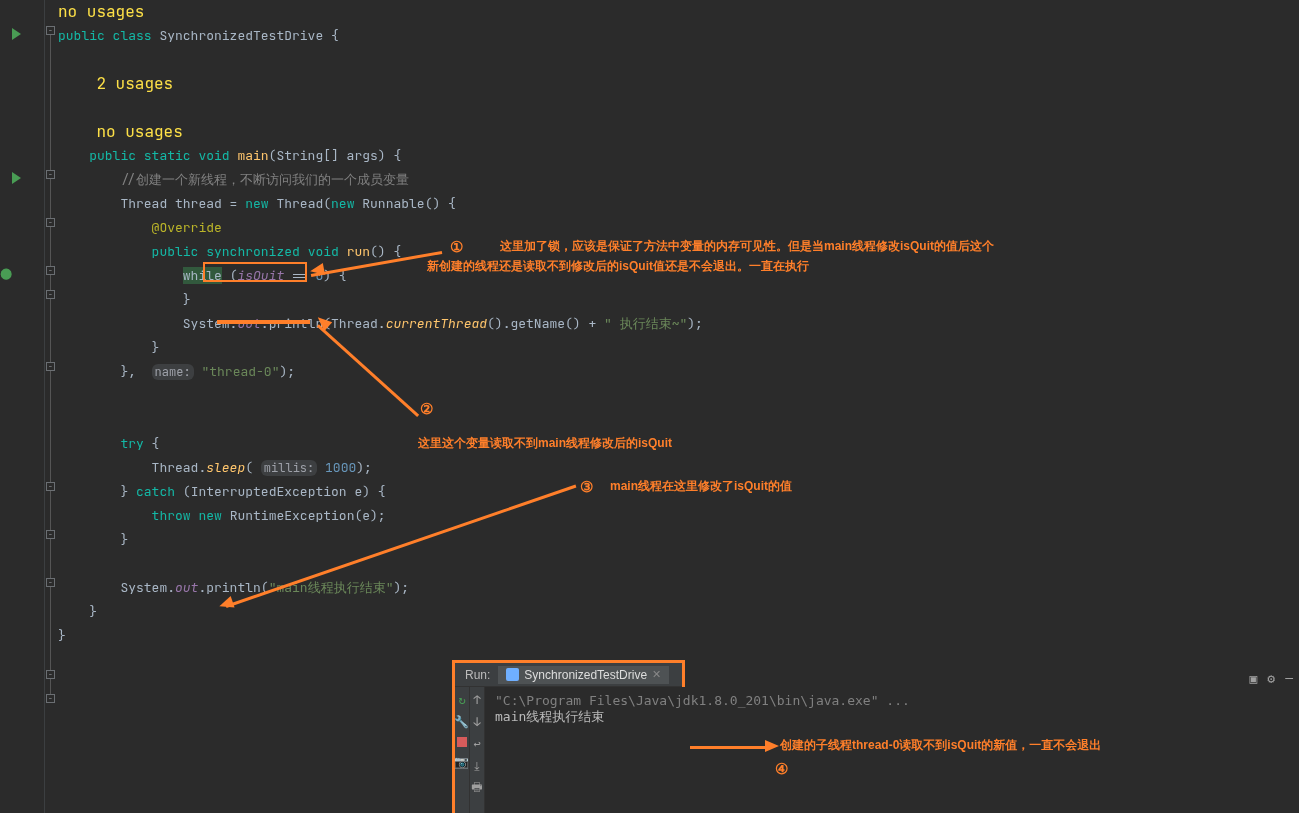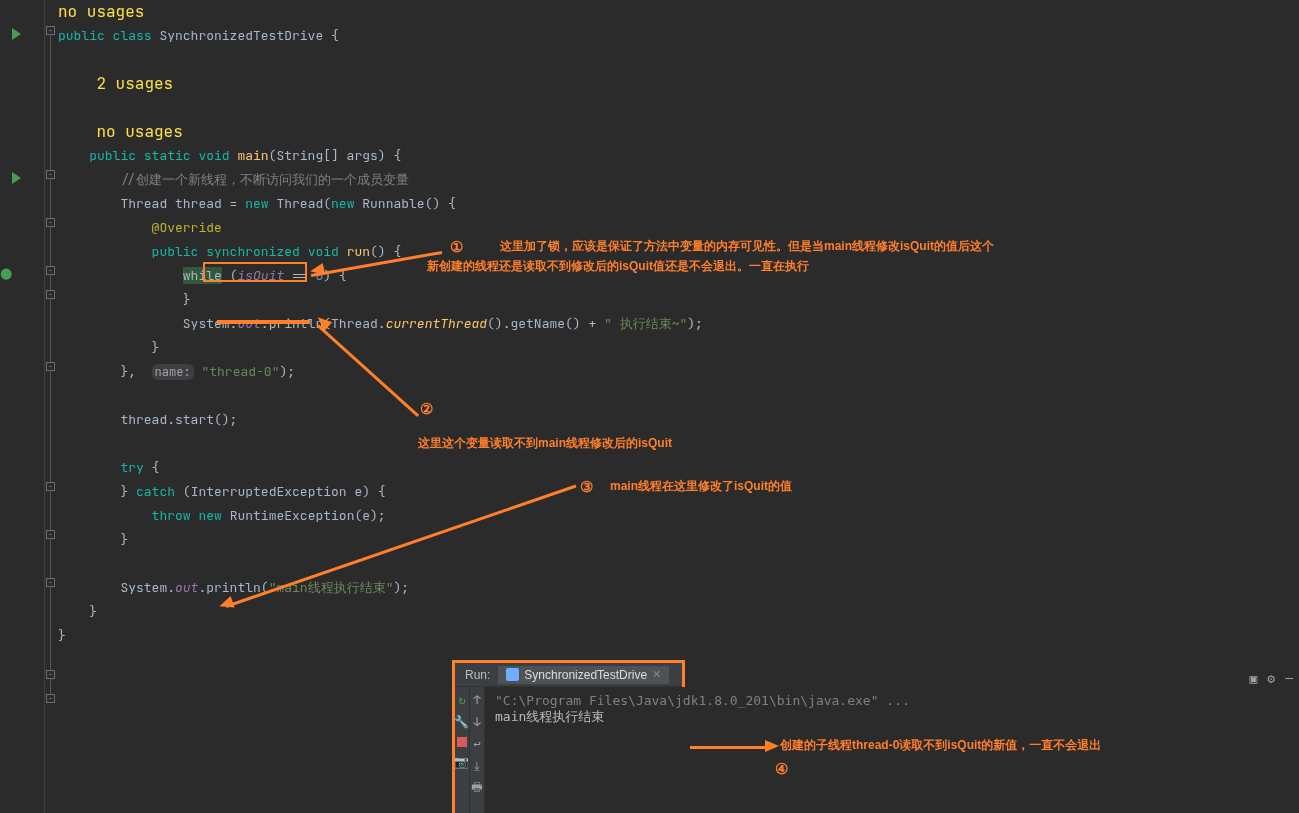--- a/index.html
+++ b/index.html
@@ -275,23 +275,23 @@
   <div class="line">        <span class="cmt">//创建一个新线程，不断访问我们的一个成员变量</span></div>
   <div class="line">        <span class="punct">Thread thread = </span><span class="kw">new</span><span class="punct"> Thread(</span><span class="kw">new</span><span class="punct"> Runnable() {</span></div>
   <div class="line">            <span class="anno">@Override</span></div>
   <div class="line">            <span class="kw">public </span><span class="kw">synchronized</span><span class="kw"> void </span><span class="method">run</span><span class="punct">() {</span></div>
   <div class="line">                <span class="hl-while">while</span><span class="punct"> (</span><span class="field">isQuit</span><span class="punct"> == </span><span class="num">0</span><span class="punct">) {</span></div>
   <div class="line">                <span class="punct">}</span></div>
   <div class="line">                <span class="punct">System.</span><span class="field static-italic">out</span><span class="punct">.println(Thread.</span><span class="method static-italic">currentThread</span><span class="punct">().getName() + </span><span class="str">" 执行结束~"</span><span class="punct">);</span></div>
   <div class="line">            <span class="punct">}</span></div>
   <div class="line">        <span class="punct">},  </span><span class="hint">name:</span><span> </span><span class="str">"thread-0"</span><span class="punct">);</span></div>
   <div class="line"></div>
-  <div class="line">        <span class="punct">thread.start();</span></div>
   <div class="line"></div>
   <div class="line">        <span class="kw">try</span><span class="punct"> {</span></div>
+  <div class="line">            <span class="punct">Thread.</span><span class="method static-italic">sleep</span><span class="punct">( </span><span class="hint">millis:</span><span> </span><span class="num">1000</span><span class="punct">);</span></div>
   <div class="line">        <span class="punct">} </span><span class="kw">catch</span><span class="punct"> (InterruptedException e) {</span></div>
   <div class="line">            <span class="kw">throw</span><span> </span><span class="kw">new</span><span class="punct"> RuntimeException(e);</span></div>
   <div class="line">        <span class="punct">}</span></div>
   <div class="line"></div>
   <div class="line">        <span class="punct">System.</span><span class="field static-italic">out</span><span class="punct">.println(</span><span class="str">"main线程执行结束"</span><span class="punct">);</span></div>
   <div class="line">    <span class="punct">}</span></div>
   <div class="line"><span class="punct">}</span></div>
 </div>
 
 <div class="syn-box" style="left:203px; top:262px; width:104px; height:20px;"></div>

